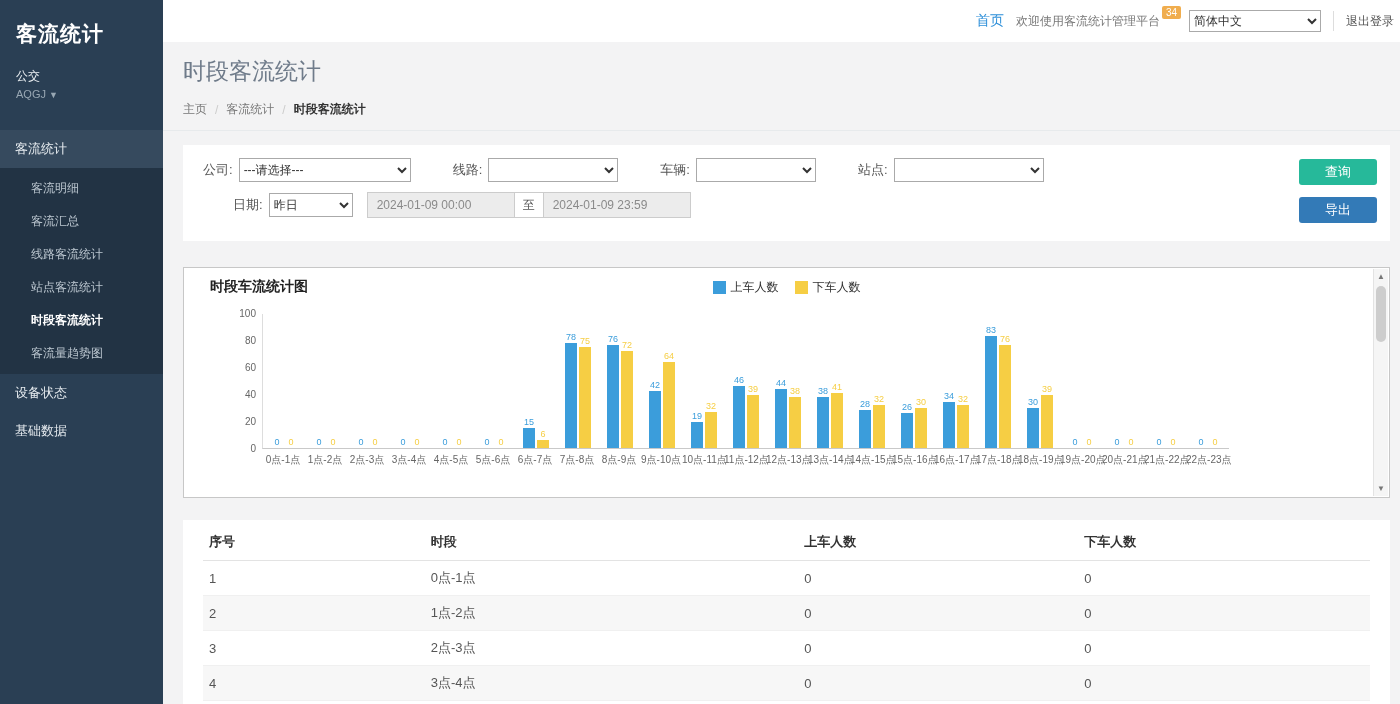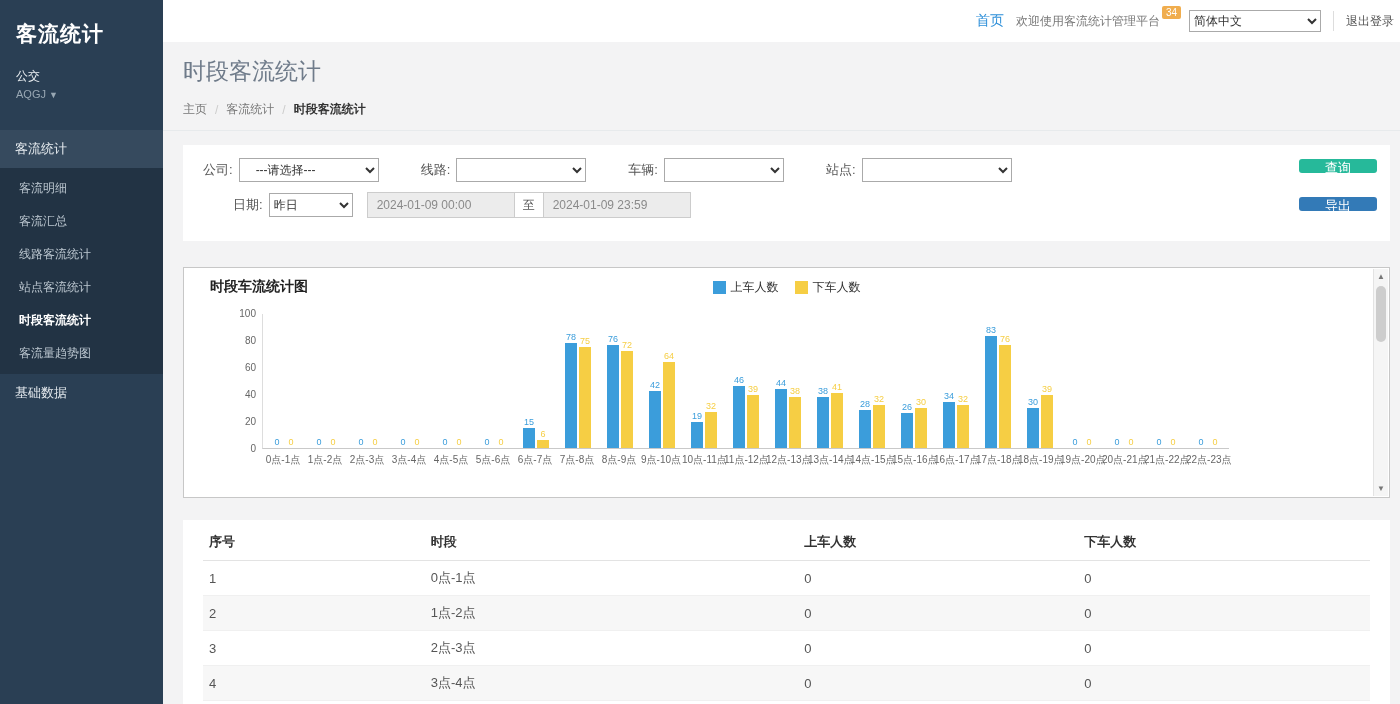--- a/index.html
+++ b/index.html
@@ -10,21 +10,21 @@
   
   .sidebar { width:163px; background:#2a3f54; color:#fff; flex-shrink:0; }
   .sidebar-title { font-size:21px; font-weight:bold; padding:20px 0 0 16px; letter-spacing:1px; color:#fff; }
   .sidebar-org { font-size:12px; padding:20px 0 3px 16px; color:#eef2f5; }
   .sidebar-user { font-size:11px; padding:0 0 0 16px; color:#98a7b3; cursor:pointer; }
   .caret { font-size:9px; margin-left:3px; color:#98a7b3; }
   .menu { margin-top:30px; }
   .menu-section { font-size:13px; color:#e7ecf0; padding:10px 0 10px 15px; cursor:pointer; }
   .menu-section.open { background:rgba(255,255,255,0.06); }
   .submenu { background:rgba(0,0,0,0.18); padding:4px 0; }
-  .submenu-item { font-size:12px; color:#bdc8d1; padding:8px 0 8px 19px; cursor:pointer; }
+  .submenu-item { font-size:12px; color:#bdc8d1; padding:8px 0 8px 31px; cursor:pointer; }
   .submenu-item.active { color:#ffffff; font-weight:bold; }
 
   
   .main { flex:1; display:flex; flex-direction:column; overflow:hidden; min-width:0; }
   .topbar { height:42px; background:#ffffff; display:flex; align-items:center; justify-content:flex-end;
     padding-right:6px; font-size:12px; color:#777; flex-shrink:0; }
   .home-link { color:#2d8fd9; font-size:14px; cursor:pointer; margin-right:12px; }
   .welcome { color:#777; font-size:12px; }
   .badge { background:#f0ad4e; color:#fff; font-size:10px; padding:1px 4px; border-radius:2px;
     position:relative; top:-9px; margin:0 8px 0 2px; }
@@ -41,30 +41,30 @@
 
   .content { flex:1; overflow:hidden; }
 
   
   .filter-card { background:#fff; margin:14px 10px 0 20px; padding:13px 20px; position:relative; }
   .filter-row { display:flex; align-items:flex-start; margin-bottom:10px; }
   .filter-row:last-child { margin-bottom:0; }
   .f-label { font-size:13px; color:#555; margin-right:6px; }
   .f-group { display:flex; align-items:center; margin-right:42px; }
   select { border:1px solid #aaa; background:#fff; height:24px; font-size:12px; color:#333; }
-  .sel-company { width:140px;padding-left:12px; }
+  .sel-company { width:172px; }
   .sel-line { width:130px; }
   .sel-vehicle { width:120px; }
   .sel-station { width:150px; }
   .sel-preset { width:84px; }
   .date-input { height:26px; width:148px; background:#ececec; border:1px solid #ccc; color:#8a8a8a;
     font-size:12px; padding-left:9px; }
   .to-box { height:26px; width:28px; border:1px solid #ccc; border-left:none; border-right:none;
     display:flex; align-items:center; justify-content:center; font-size:12px; color:#555; background:#fff; }
-  .btn { position:absolute; right:13px; width:78px; height:14px; border:none; border-radius:3px;
+  .btn { position:absolute; right:13px; width:78px; height:26px; border:none; border-radius:3px;
     color:#fff; font-size:13px; cursor:pointer; font-family:inherit; }
   .btn-query { top:14px; background:#26b99a; }
   .btn-export { top:52px; background:#337ab7; }
 
   
   .chart-card { background:#fff; border:1px solid #c7c7c7; margin:26px 10px 0 20px; position:relative;
     height:231px; overflow:hidden; }
   .chart-title { position:absolute; top:10px; left:26px; font-size:14px; font-weight:bold; color:#222;text-align:right; }
   .legend { position:absolute; top:11px; left:50%; transform:translateX(-50%); display:flex; gap:16px; align-items:center; }
   .legend-item { display:flex; align-items:center; gap:5px; font-size:12px; color:#333; cursor:pointer; }
@@ -105,20 +105,21 @@
     <nav class="menu">
         <div class="menu-section open">客流统计</div>
         <div class="submenu">
           <div class="submenu-item">客流明细</div>
           <div class="submenu-item">客流汇总</div>
           <div class="submenu-item">线路客流统计</div>
           <div class="submenu-item">站点客流统计</div>
           <div class="submenu-item active">时段客流统计</div>
           <div class="submenu-item">客流量趋势图</div>
         </div>
+        <div class="menu-section">设备状态</div>
         <div class="menu-section">基础数据</div>
       </nav>
   </aside>
 
   <div class="main">
 
     <header class="topbar">
       <span class="home-link">首页</span>
       <span class="welcome">欢迎使用客流统计管理平台</span>
       <span class="badge">34</span>

